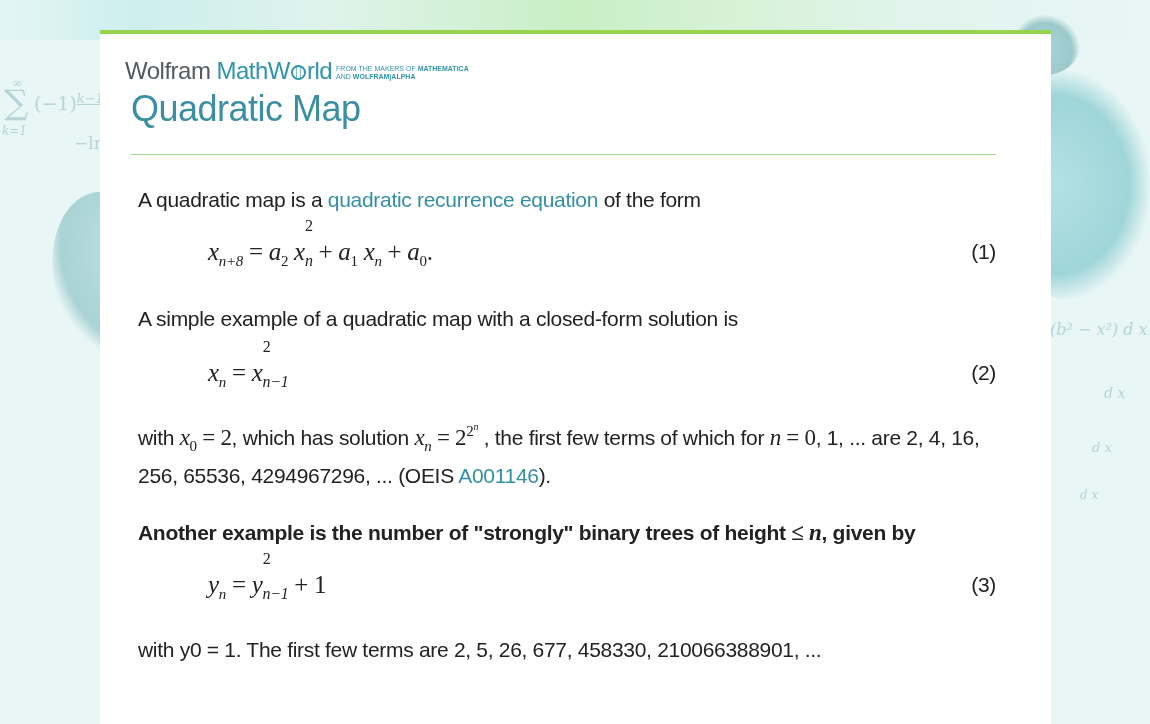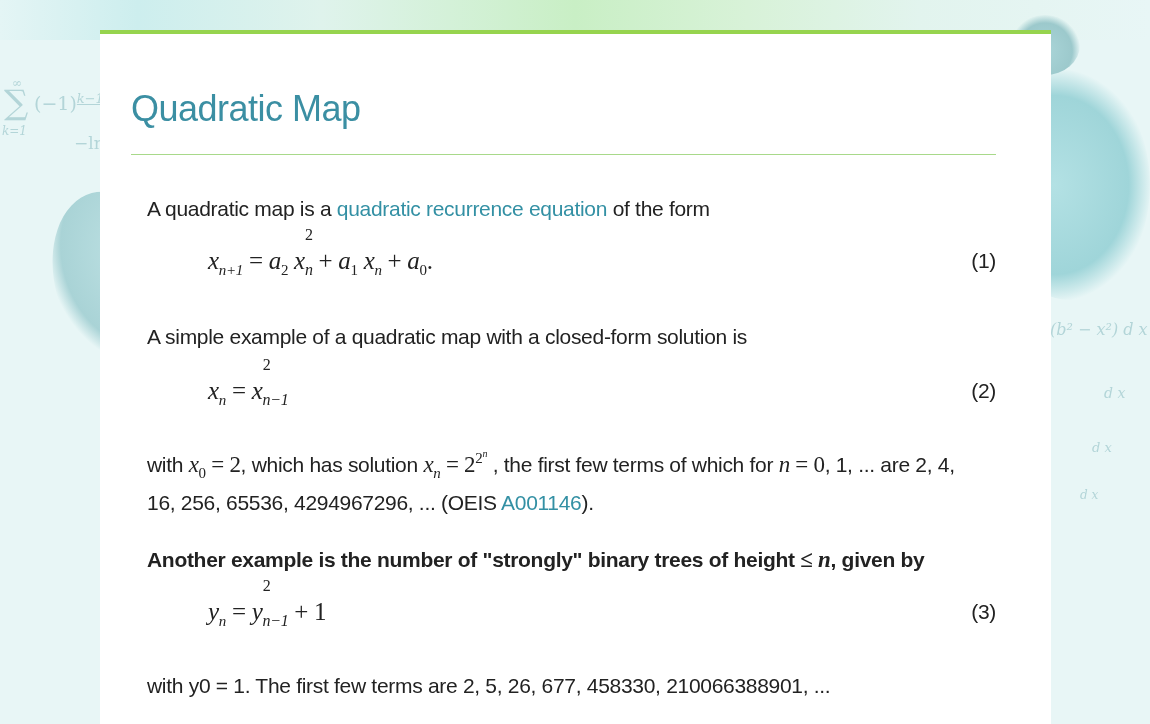--- a/index.html
+++ b/index.html
@@ -109,21 +109,21 @@
     }
     .content {
       position: absolute;
       left: 31px; top: 140px;
       width: 865px;
       font-size: 21px;
       color: #222;
       line-height: 38px;
       letter-spacing: -0.3px;
     }
-    .content p { margin: 16px; }
+    .content p { margin: 7px; }
     a.link {
       color: #3390a4;
       text-decoration: none;
     }
     .math {
       font-family: "Liberation Serif", "DejaVu Serif", serif;
       font-style: italic;
       font-size: 23px;
     }
     .mr { font-style: normal; }
@@ -198,33 +198,41 @@
 </div>
 <div class="bg-deco" style="left:1052px; top:440px; font-size:13px;">
   <span style="margin-left:40px;">d x</span>
 </div>
 <div class="bg-deco" style="left:1052px; top:488px; font-size:12px;">
   <span style="margin-left:28px;">d x</span>
 </div>
 
 <div class="panel">
 
+  <div class="brand">
+    <span class="brand-wolfram">Wolfram</span>
+    <span class="brand-mathworld"><span>Math</span><span>W</span><span class="globe"></span><span>rld</span></span>
+    <span class="brand-tag">
+      <span>FROM THE MAKERS OF </span><b>MATHEMATICA</b><br>
+      <span>AND </span><b>WOLFRAM|ALPHA</b>
+    </span>
+  </div>
 
   <h1 class="title">Quadratic Map</h1>
   <div class="title-rule"></div>
 
   <div class="content">
 
     <p style="margin-bottom:14px;">
       <span>A quadratic map is a </span><a class="link" href="#">quadratic recurrence equation</a><span> of the form</span>
     </p>
 
     <div class="eq" style="height:60px;">
       <span class="formula">
-        <i>x</i><sub><i>n+1</i></sub><span> = </span><i>a</i><sub>2</sub>&nbsp;<span class="stack"><i>x</i><span class="sp">2</span><i class="sb">n</i></span><span> + </span><i>a</i><sub>1</sub>&nbsp;<i>x</i><sub><i>n</i></sub><span> + </span><i>a</i><sub>0</sub><span>.</span>
+        <i>x</i><sub><i>n+8</i></sub><span> = </span><i>a</i><sub>2</sub>&nbsp;<span class="stack"><i>x</i><span class="sp">2</span><i class="sb">n</i></span><span> + </span><i>a</i><sub>1</sub>&nbsp;<i>x</i><sub><i>n</i></sub><span> + </span><i>a</i><sub>0</sub><span>.</span>
       </span>
       <span class="eqnum">(1)</span>
     </div>
 
 
     <p style="margin-bottom:16px;">
       <span>A simple example of a quadratic map with a closed-form solution is</span>
     </p>
 
     <div class="eq" style="height:58px;">

